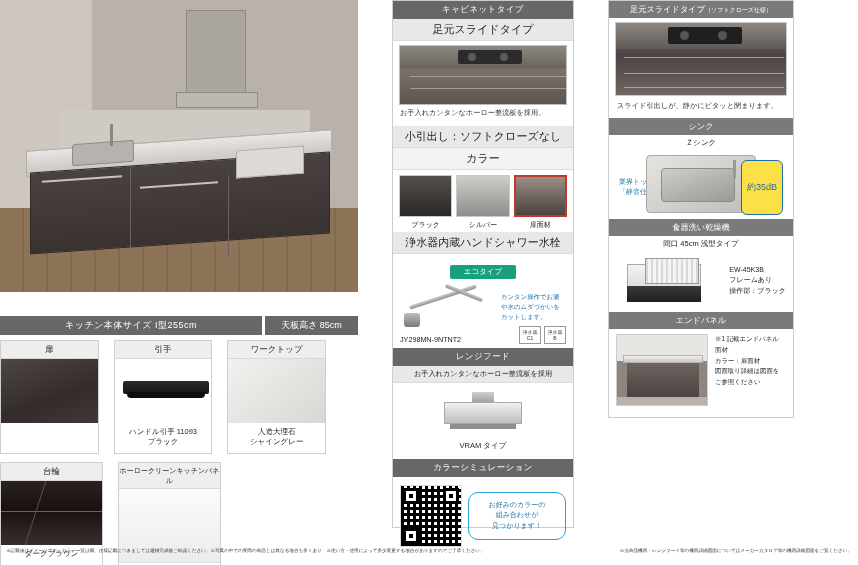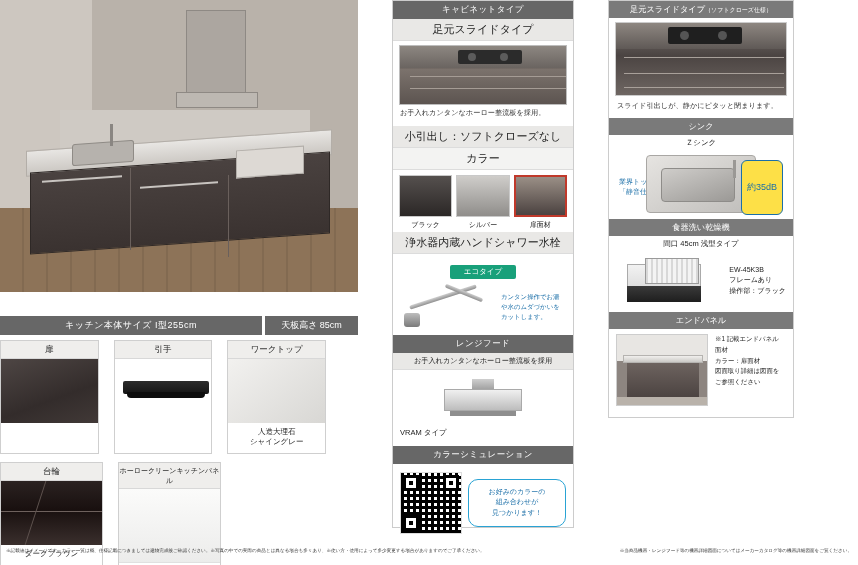--- a/index.html
+++ b/index.html
@@ -205,21 +205,21 @@
   }
   .faucet-note { font-size: 6.4px; color:#1b6fa8; line-height:1.5; text-align:left; }
   .model-no { font-size: 7.2px; color:#222; margin-top: 4px; }
   .badges { display:flex; gap:3px; justify-content:flex-end; margin-top:-10px; }
   .badge-sq {
     border:1px solid #999; font-size: 5px; color:#333; width: 22px; height: 18px;
     display:flex; flex-direction:column; align-items:center; justify-content:center;
     line-height: 1.2;
   }
 
-  .hood-box { padding: 5px 7px 8px; text-align:left; }
+  .hood-box { padding: 5px 7px 8px; text-align:center; }
   .hood-art { width: 78px; height: 44px; margin: 4px auto 5px; position: relative; }
   .hood-art .body {
     position:absolute; left:0; top: 10px; width: 78px; height: 22px;
     background: linear-gradient(180deg,#f0f0f0,#bdbdbd); border:1px solid #a9a9a9;
   }
   .hood-art .duct {
     position:absolute; left: 28px; top: 0; width: 22px; height: 12px;
     background: linear-gradient(180deg,#cfcfcf,#9a9a9a);
   }
   .hood-art .foot {
@@ -374,20 +374,22 @@
       <div class="spec-row">
         <div class="spec-card">
           <div class="cap">扉</div>
           <div class="swatch sw-door"></div>
         </div>
         <div class="spec-card">
           <div class="cap">引手</div>
           <div class="swatch sw-handle">
               <div class="bar"></div>
             </div>
+          <div class="lbl" style="white-space:pre-line;">ハンドル引手 11093
+ブラック</div>
         </div>
         <div class="spec-card">
           <div class="cap">ワークトップ</div>
           <div class="swatch sw-top"></div>
           <div class="lbl" style="white-space:pre-line;">人造大理石
 シャイングレー</div>
         </div>
       </div>
       <div class="spec-row">
         <div class="spec-card">
@@ -442,20 +444,33 @@
       <div class="eco-pill">エコタイプ</div>
       <div class="faucet-row">
         <div class="faucet-art">
           <div class="arm"></div>
             <div class="arm2"></div>
             <div class="base"></div>
         </div>
         <div class="faucet-note" style="white-space:pre-line;">カンタン操作でお湯
 や水のムダづかいを
 カットします。</div>
+      </div>
+      <div style="display:flex;align-items:flex-end;justify-content:space-between;">
+        <div class="model-no">JY298MN-9NTNT2</div>
+        <div class="badges">
+          <div class="badge-sq">
+            <span>浄水器</span>
+            <span>C1</span>
+          </div>
+          <div class="badge-sq">
+            <span>浄水器</span>
+            <span>B</span>
+          </div>
+        </div>
       </div>
     </div>
 
     <div class="sec-bar">レンジフード</div>
     <div class="sub-bar" style="font-size:7.2px;">お手入れカンタンなホーロー整流板を採用</div>
     <div class="hood-box">
       <div class="hood-art">
         <div class="duct"></div>
           <div class="body"></div>
           <div class="foot"></div>

